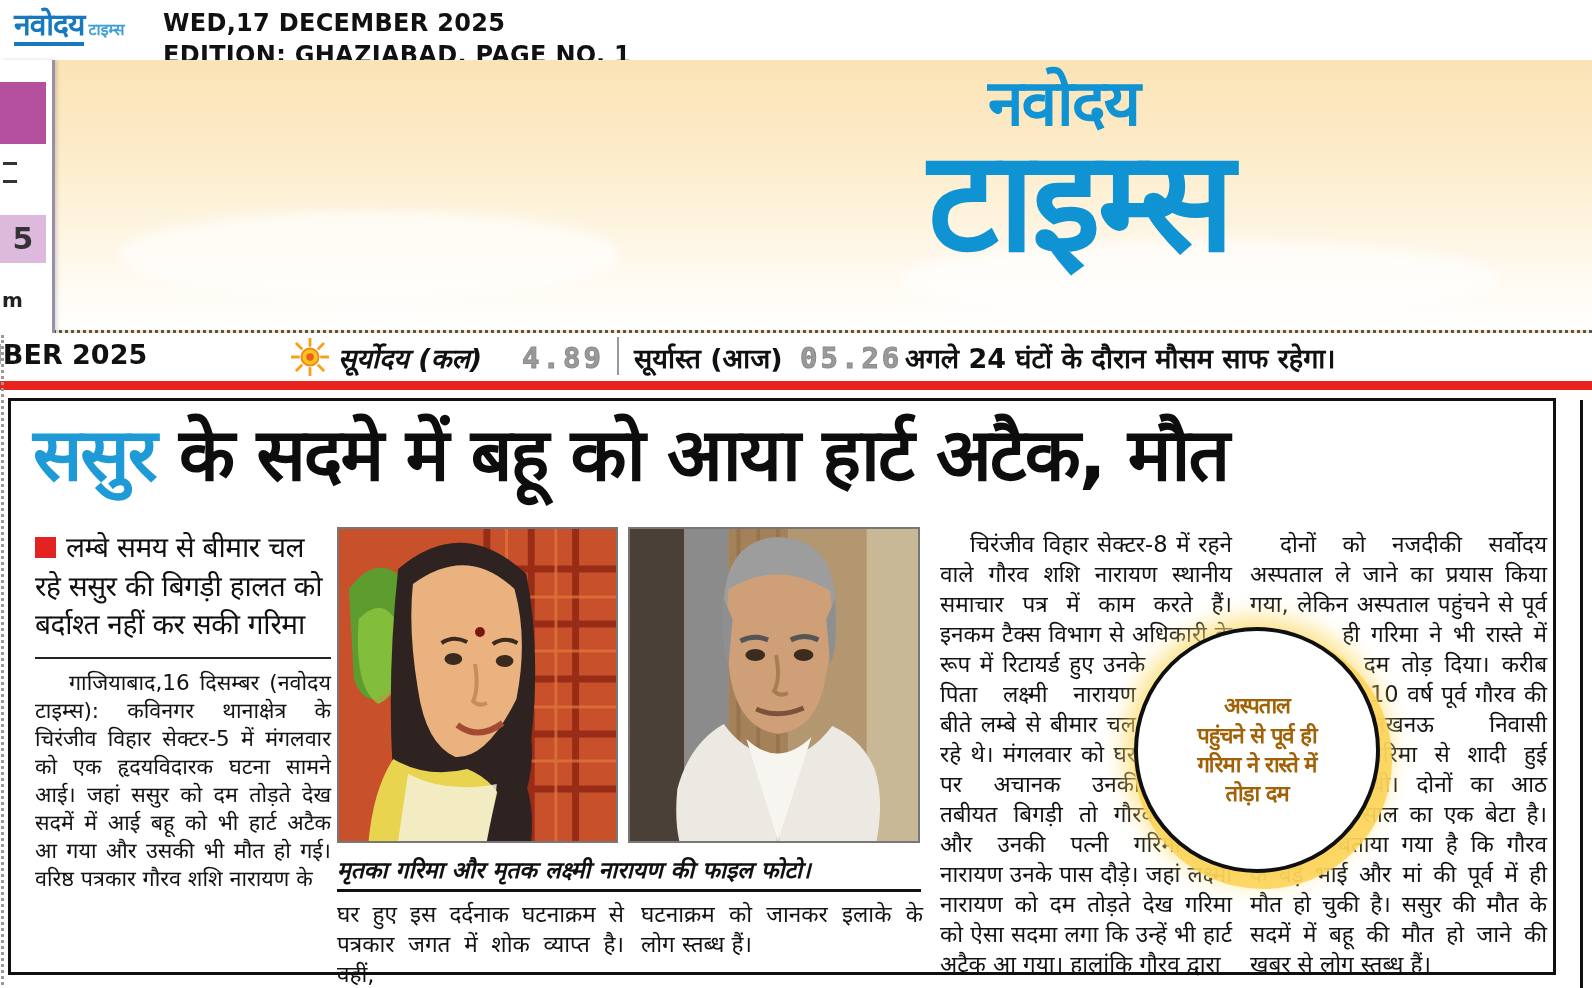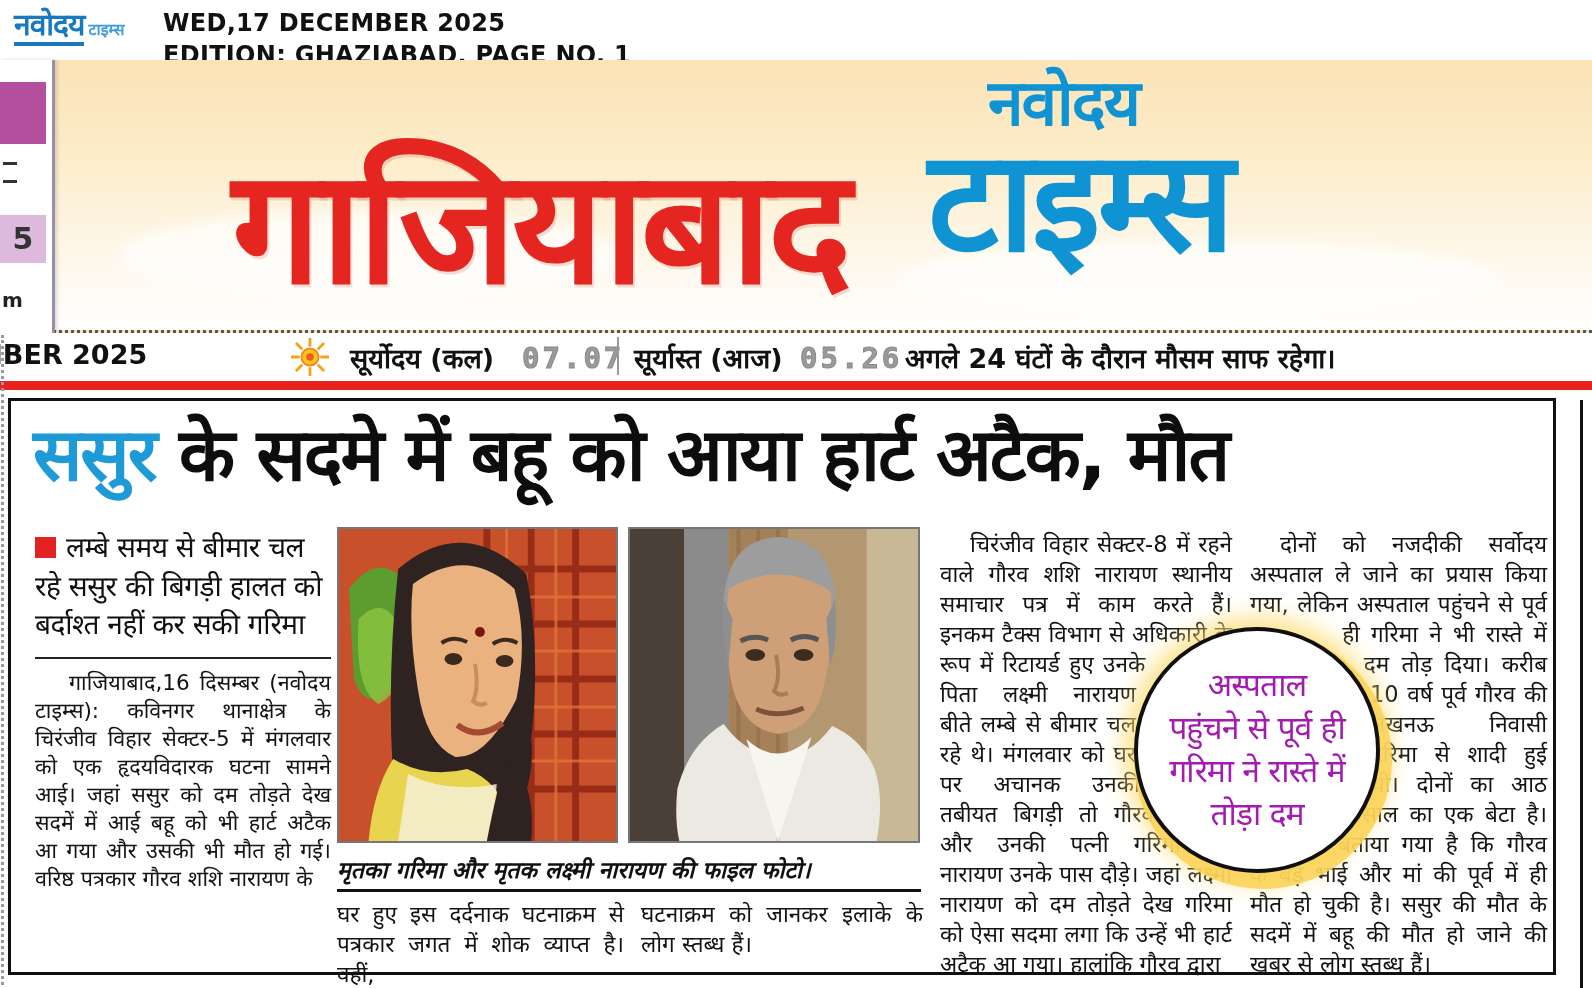--- a/index.html
+++ b/index.html
@@ -69,42 +69,41 @@
   .col3{position:absolute; left:929px; top:128px; width:292px;}
   .col4{position:absolute; left:1239px; top:128px; width:297px;}
   .col3 .bodytext,.col4 .bodytext,.belowtext-l .bodytext,.belowtext-r .bodytext{font-size:22.5px; line-height:30px;}
   .spacer-r{float:right; width:100px; height:232px; shape-outside:circle(126px at 124px 112px); margin-right:-4px;}
   .spacer-l{float:left; width:124px; height:266px; shape-outside:circle(126px at 2px 148px); margin-left:-4px;}
 
   
   .callout{position:absolute; left:1123px; top:226px; width:238px; height:238px; background:#fff; border:4px solid #101010; border-radius:50%;
     box-shadow:6px 10px 0 6px rgba(252,212,90,.9), 0 0 22px 10px rgba(253,220,110,.8);
     display:flex; flex-direction:column; align-items:center; justify-content:center; text-align:center; z-index:5;}
-  .callout div{font-size:32px; font-weight:400; color:#a21caf; line-height:1.34; letter-spacing:-1px; white-space:nowrap;}
+  .callout div{font-size:22px; font-weight:700; color:#a16207; line-height:1.34; letter-spacing:-1px; white-space:nowrap;}
 </style>
 </head>
 <body>
 
 <div class="page">
 
   <div class="topbar">
     <div class="logo">
       <span class="logo-main">नवोदय</span>
       <span class="logo-sub">टाइम्स</span>
     </div>
     <div class="dateblock">
       <div>WED,17 DECEMBER 2025</div>
       <div>EDITION: GHAZIABAD, PAGE NO. 1</div>
     </div>
   </div>
 
   <div class="masthead">
     <div class="mh-cloud" style="left:120px;top:150px;width:500px;height:90px;"></div>
     <div class="mh-cloud" style="left:900px;top:180px;width:600px;height:80px;"></div>
-    <div class="city-title">गाजियाबाद</div>
     <div class="brand">
       <div class="brand-top">नवोदय</div>
       <div class="brand-bottom">टाइम्स</div>
     </div>
     <div class="side-strip">
       <div class="strip-box1"></div>
       <div class="strip-dash" style="top:102px;"></div>
       <div class="strip-dash" style="top:120px;"></div>
       <div class="strip-box2">5</div>
       <div class="strip-frag" style="top:228px;">m</div>
@@ -120,22 +119,22 @@
         <line x1="1" y1="20" x2="8" y2="20"></line>
           <line x1="32" y1="20" x2="39" y2="20"></line>
         <line x1="6" y1="6" x2="11" y2="11"></line>
           <line x1="29" y1="29" x2="34" y2="34"></line>
         <line x1="6" y1="34" x2="11" y2="29"></line>
           <line x1="29" y1="11" x2="34" y2="6"></line>
       </g>
       <circle cx="20" cy="20" r="9" fill="#f9c51d" stroke="#f08a1d" stroke-width="2"></circle>
       <circle cx="20" cy="20" r="4" fill="#ef5b22"></circle>
     </svg>
-    <div class="wb-item" style="left:350px;">सूर्योदय (कल)</div>
-    <div class="wb-num" style="left:522px;">07.07</div>
+    <div class="wb-item" style="left:338px;font-style:italic;">सूर्योदय (कल)</div>
+    <div class="wb-num" style="left:522px;">4.89</div>
     <div class="wb-divider"></div>
     <div class="wb-item" style="left:634px;">सूर्यास्त (आज)</div>
     <div class="wb-num" style="left:800px;text-align:center;">05.26</div>
     <div class="wb-item" style="left:905px;">अगले 24 घंटों के दौरान मौसम साफ रहेगा।</div>
   </div>
 
   <div class="redline"></div>
   <div class="left-dotted"></div>
   <div class="neighbor-line"></div>
 

